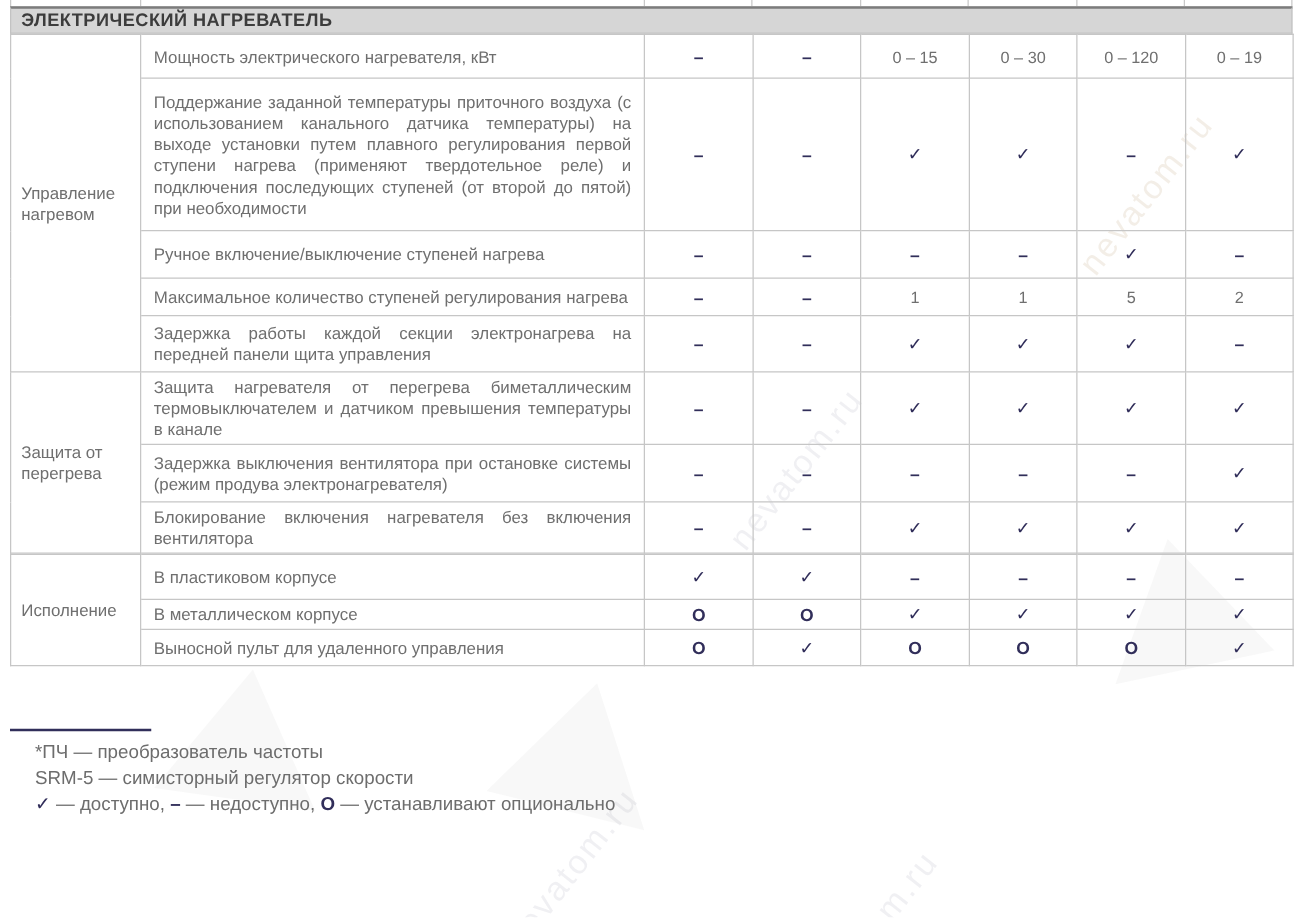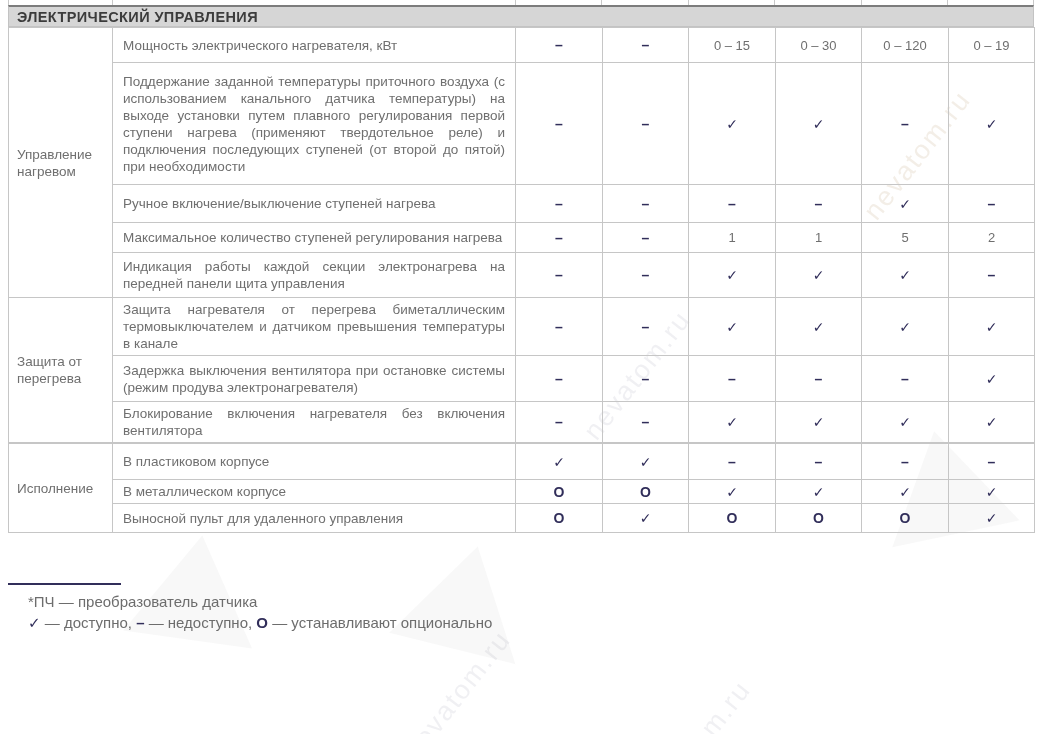--- a/index.html
+++ b/index.html
@@ -59,21 +59,21 @@
     <i style="left:593px"></i>
       <i style="left:680px"></i>
       <i style="left:766px"></i>
     <i style="left:853px"></i>
       <i style="left:939px"></i>
       <i style="left:1025px"></i>
   </div>
 
   <div class="tbl-wrap">
 
-    <div class="band">ЭЛЕКТРИЧЕСКИЙ УПРАВЛЕНИЯ</div>
+    <div class="band">ЭЛЕКТРИЧЕСКИЙ НАГРЕВАТЕЛЬ</div>
 
     <table>
       <colgroup>
         <col style="width:104px">
           <col style="width:403px">
         <col style="width:87px">
           <col style="width:86px">
           <col style="width:87px">
         <col style="width:86px">
           <col style="width:87px">
@@ -111,21 +111,21 @@
         <tr style="height:30px">
           <td class="feature">Максимальное количество ступеней регулирования нагрева</td>
           <td class="val sym">–</td>
           <td class="val sym">–</td>
           <td class="val">1</td>
           <td class="val">1</td>
           <td class="val">5</td>
           <td class="val">2</td>
         </tr>
         <tr style="height:45px">
-          <td class="feature">Индикация работы каждой секции электронагрева на передней панели щита управления</td>
+          <td class="feature">Задержка работы каждой секции электронагрева на передней панели щита управления</td>
           <td class="val sym">–</td>
           <td class="val sym">–</td>
           <td class="val sym">✓</td>
           <td class="val sym">✓</td>
           <td class="val sym">✓</td>
           <td class="val sym">–</td>
         </tr>
         <tr style="height:55px">
           <td class="label" rowspan="3">Защита от перегрева</td>
           <td class="feature">Защита нагревателя от перегрева биметаллическим термовыключателем и датчиком превышения температуры в канале</td>
@@ -197,19 +197,20 @@
           <td class="val sym">О</td>
           <td class="val sym">О</td>
           <td class="val sym">✓</td>
         </tr>
       </tbody>
     </table>
   </div>
 
   <div class="footnote-rule"></div>
   <div class="footnotes">
-    <div>*ПЧ —  преобразователь датчика</div>
+    <div>*ПЧ —  преобразователь частоты</div>
+    <div>SRM-5 — симисторный регулятор скорости</div>
     <div>
       <span class="navy">✓</span><span> — доступно, </span><span class="navy">–</span><span> — недоступно, </span><span class="navy">О</span><span> — устанавливают опционально</span>
     </div>
   </div>
 
 </div>
 
 </body></html>

